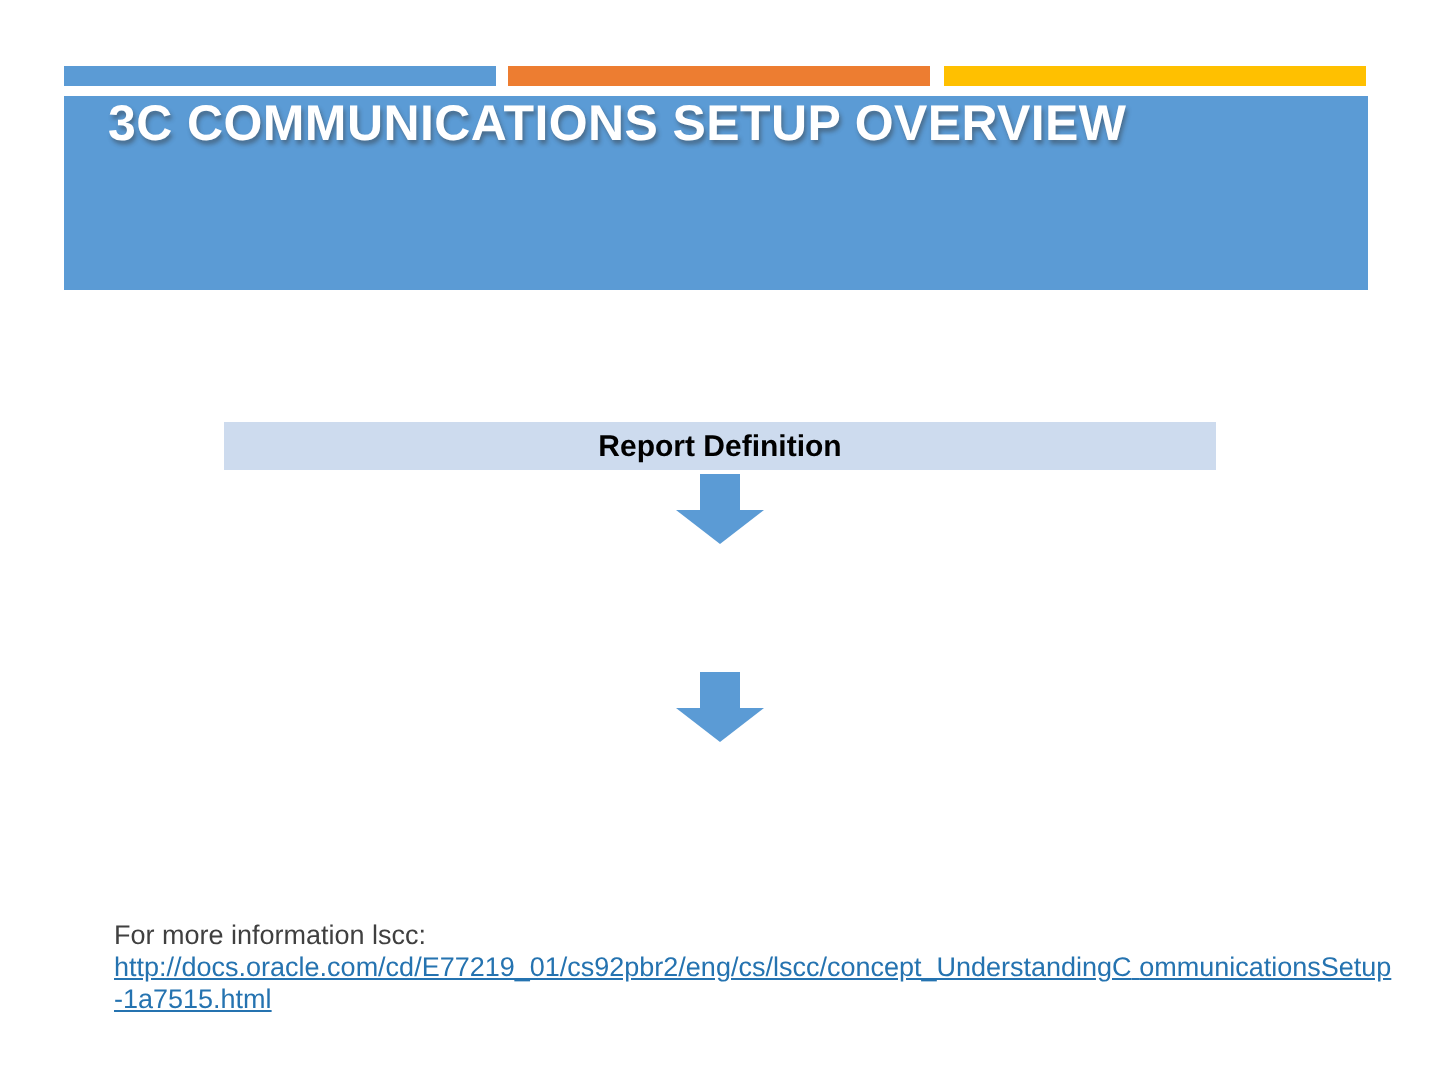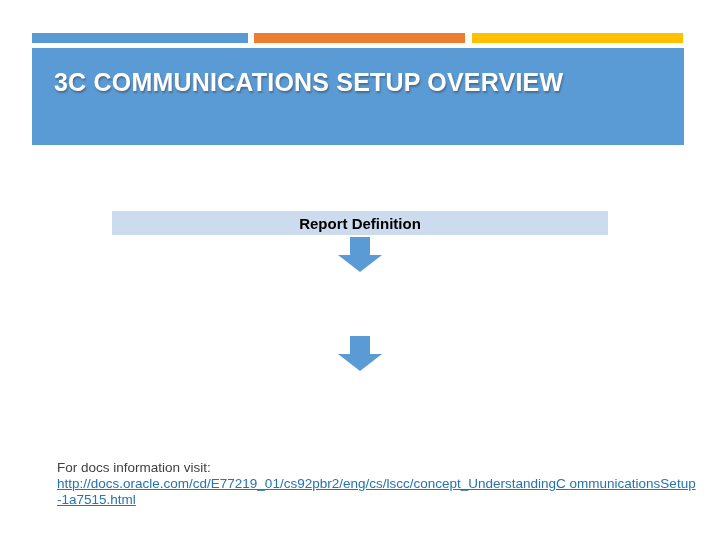--- a/index.html
+++ b/index.html
@@ -13,21 +13,21 @@
   
   .accent-bar{position:absolute;top:33px;height:10px;}
   .bar-blue{left:32px;width:216px;}
   .bar-orange{left:254px;width:211px;}
   .bar-yellow{left:472px;width:211px;}
 
   
   .banner{
     left:32px;top:48px;width:652px;height:97px;
     background:#5B9BD5;
-    display:flex;align-items:center;
+    display:flex;align-items:flex-start;
     box-sizing:border-box;
     padding:0 10px 29px 22px;
   }
   .banner h1{
     margin:0;
     color:#ffffff;
     font-size:25px;
     font-weight:bold;
     letter-spacing:.2px;
     text-shadow:1px 2px 2px rgba(50,50,50,.45);
@@ -116,18 +116,18 @@
 <div class="abs down-arrow arrow-2">
   <div class="stem"></div>
   <div class="head"></div>
 </div>
 
 <div class="abs flow-box gen-box">
   <span>Communication Generation</span>
 </div>
 
 <div class="abs footer">
-  <div>For docs information visit:</div>
+  <div>For more information lscc:</div>
   <a href="#">
     <span>http://docs.oracle.com/cd/E77219_01/cs92pbr2/eng/cs/lscc/concept_UnderstandingC</span>
     <span>ommunicationsSetup-1a7515.html</span>
   </a>
 </div>
 
 </body></html>

